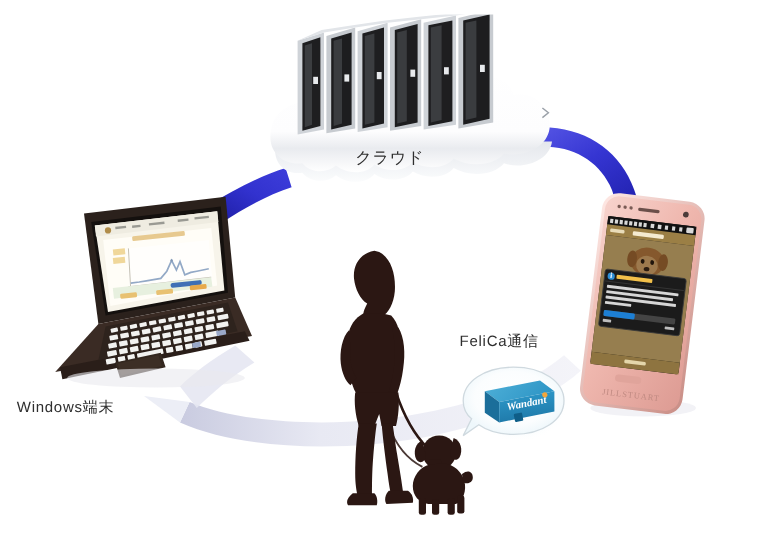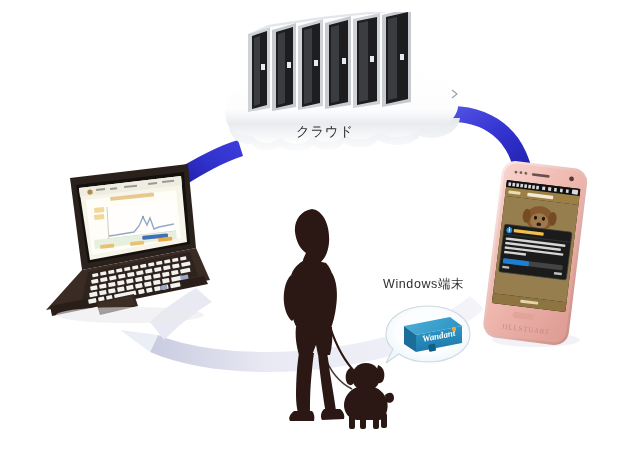--- a/index.html
+++ b/index.html
@@ -332,20 +332,21 @@
         <rect x="142" y="116" width="8" height="4.2" rx="0.6" fill="#9aa8c8" transform="rotate(-11 142 116)"></rect>
 
         <polygon points="58,142 96,134 100,146 62,155" fill="#33271f"></polygon>
         <polygon points="60,143 94,136 97,145 63,153" fill="#3c2e25"></polygon>
       </g>
 
       <ellipse cx="92" cy="155" rx="74" ry="8" fill="#e9e9ef" opacity="0.6"></ellipse>
     </svg>
   </div>
 
+  <div class="label" style="left:14px; top:331px;">Windows端末</div>
 
   <div id="walker">
     <svg viewBox="0 0 125 225" width="125" height="225">
       <g fill="#2b1713">
 
         <path d="M 40 4
                  C 28 6, 22 16, 23 27
                  C 24 36, 28 44, 34 48
                  C 32 52, 30 56, 31 59
                  L 46 59
@@ -446,21 +447,21 @@
 
         <text x="41" y="42" font-family="'Liberation Serif', 'DejaVu Serif', serif" font-size="9" font-style="italic" font-weight="bold" fill="#ffffff" transform="rotate(-11 41 42)">Wandant</text>
 
         <circle cx="72" cy="29" r="2.2" fill="#f2a63b" transform="rotate(-11 72 29)"></circle>
 
         <rect x="46" y="45" width="7" height="7" rx="1" fill="#0f5e88" transform="rotate(-11 46 45)"></rect>
       </g>
     </svg>
   </div>
 
-  <div class="label" style="left:383px; top:276px;">Windows端末</div>
+  <div class="label" style="left:383px; top:276px;">FeliCa通信</div>
 
   <div id="phone">
     <svg viewBox="0 0 130 190" width="130" height="190">
       <defs>
         <linearGradient id="phoneBody" x1="0" y1="0" x2="1" y2="1">
           <stop offset="0%" stop-color="#f7d3cd"></stop>
           <stop offset="45%" stop-color="#efb7ae"></stop>
           <stop offset="100%" stop-color="#dd9b93"></stop>
         </linearGradient>
         <linearGradient id="phoneEdge" x1="0" y1="0" x2="1" y2="1">

